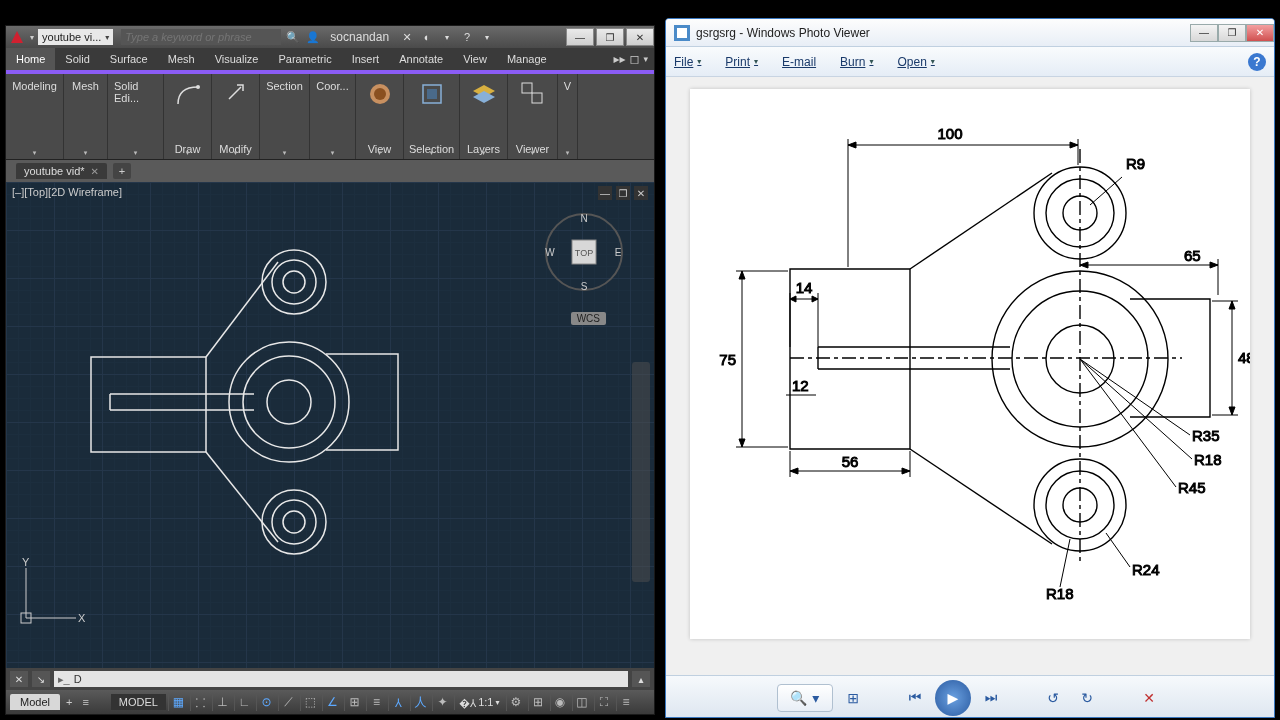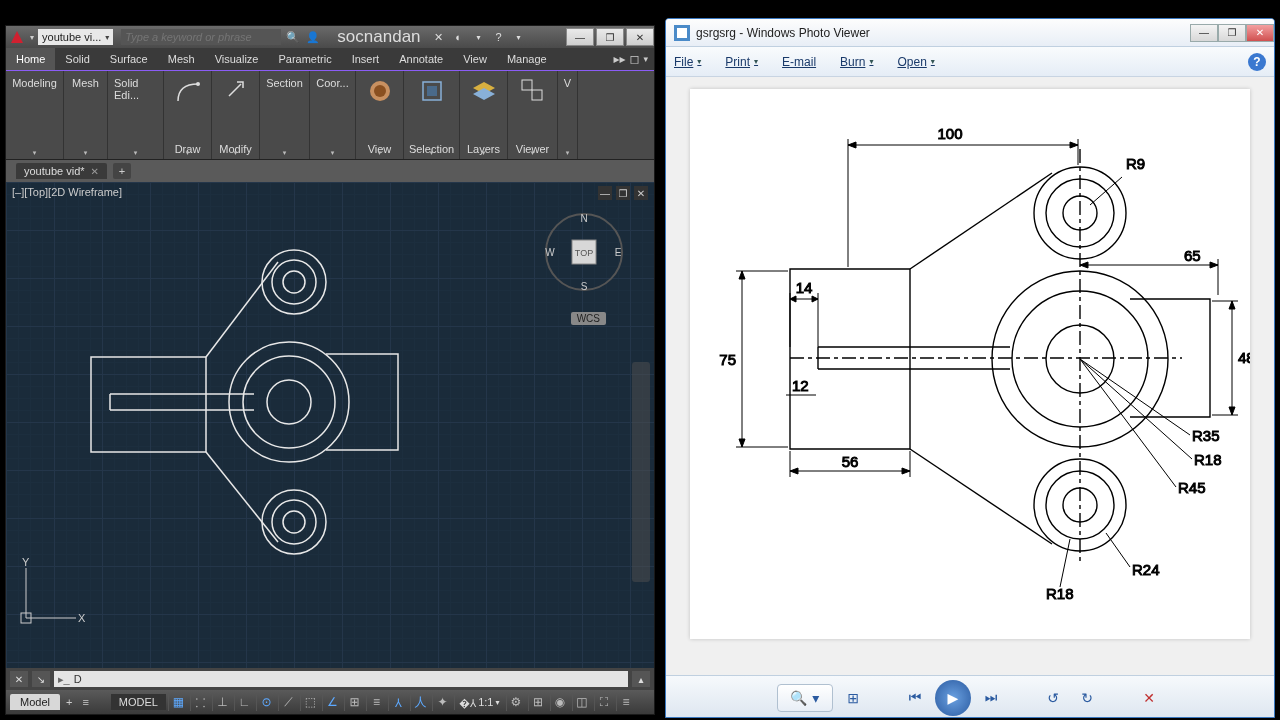--- a/index.html
+++ b/index.html
@@ -6,30 +6,30 @@
 body { width: 1280px; height: 720px; background: #000; overflow: hidden; position: relative; }
 
 
 .acad-window { position: absolute; left: 5px; top: 25px; width: 650px; height: 690px; background: #3a3a3a; border: 1px solid #1a1a1a; }
 .acad-titlebar { height: 22px; background: linear-gradient(#6a6a6a,#4a4a4a); display: flex; align-items: center; font-size: 11px; color: #eee; }
 .acad-logo { width: 22px; height: 22px; display:flex; align-items:center; justify-content:center; }
 .acad-doc-dd { background:#e8e8e8; color:#222; height:16px; padding:0 4px; font-size:11px; margin-left:4px; display:flex; align-items:center; }
 .acad-doc-dd .arr { font-size:8px; margin-left:4px; color:#444; }
 .acad-search-box { margin-left:8px; background:#555; color:#bbb; font-style:italic; border:none; width:160px; height:16px; padding:0 4px; font-size:11px; }
 .acad-title-icon { width:16px; height:16px; display:flex; align-items:center; justify-content:center; font-size:11px; color:#ddd; margin-left:4px; }
-.acad-user { margin-left:16px; color:#ddd; font-size:17px; }
+.acad-user { margin-left:9px; color:#ddd; font-size:12px; }
 .acad-winbtns { margin-left:auto; display:flex; }
 .acad-winbtn { width:28px; height:18px; background:linear-gradient(#eaeaea,#cfcfcf); border:1px solid #888; display:flex; align-items:center; justify-content:center; font-size:10px; color:#333; margin-left:2px; }
 
 .acad-menubar { height:22px; background:#3a3a3a; display:flex; align-items:stretch; font-size:11px; }
 .acad-menuitem { padding:0 10px; color:#ddd; display:flex; align-items:center; }
 .acad-menuitem.active { background:#555; color:#fff; }
 .acad-menu-right { margin-left:auto; display:flex; align-items:center; color:#ccc; padding:0 6px; gap:4px; font-size:12px; }
 
-.acad-ribbon { height:90px; background:#4a4a4a; display:flex; border-top:1px solid #8b5cf6; border-bottom:1px solid #222; }
+.acad-ribbon { height:90px; background:#4a4a4a; display:flex; border-top:4px solid #8b5cf6; border-bottom:1px solid #222; }
 .ribbon-group { border-right:1px solid #333; display:flex; flex-direction:column; align-items:center; justify-content:flex-start; padding:4px 6px 2px; color:#ddd; font-size:11px; position:relative; }
 .ribbon-group .label { font-size:11px; margin-top:auto; padding-bottom:2px; }
 .ribbon-group .arr { font-size:7px; color:#bbb; position:absolute; bottom:2px; left:50%; transform:translateX(-50%); }
 .ribbon-icon { width:32px; height:32px; display:flex; align-items:center; justify-content:center; }
 
 .acad-doctabs { height:22px; background:#5a5a5a; display:flex; align-items:center; padding-left:10px; gap:6px; font-size:11px; }
 .doctab { background:#3a3a3a; color:#ddd; padding:2px 8px; border-radius:2px 2px 0 0; display:flex; align-items:center; gap:6px; }
 .doctab .x { color:#999; font-size:10px; }
 .newtab { width:18px; height:16px; background:#444; color:#ccc; display:flex; align-items:center; justify-content:center; border-radius:2px; }
 

